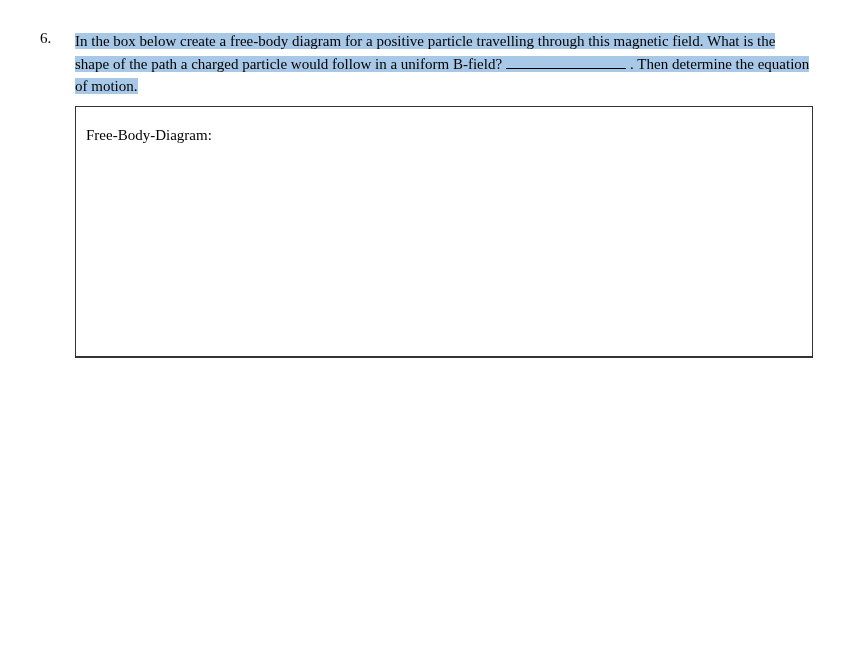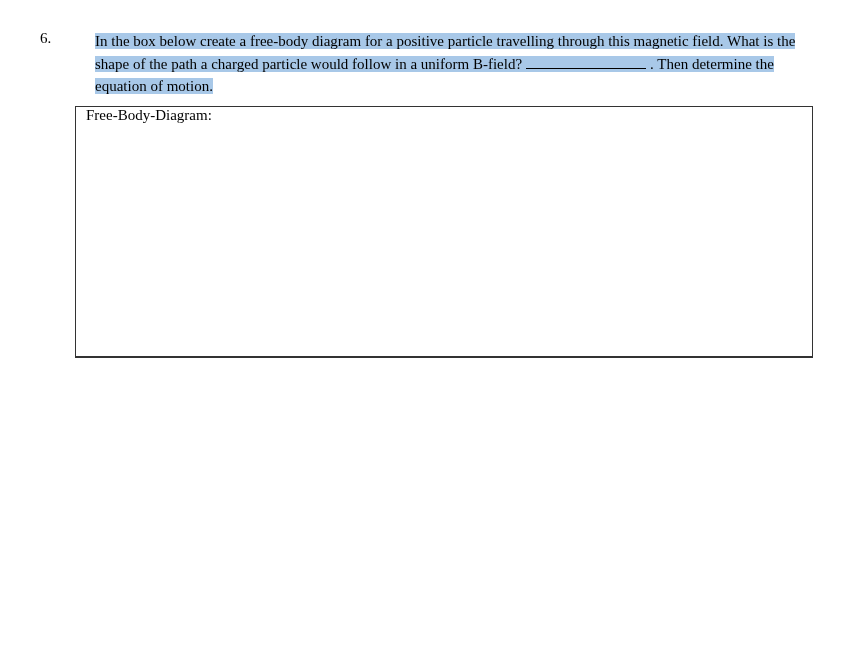--- a/index.html
+++ b/index.html
@@ -32,21 +32,20 @@
     }
 
     .question-content {
       flex: 1;
     }
 
     .question-text {
       line-height: 1.5;
       margin-bottom: 8px;
       font-size: 15px;
-      margin-left: 20px;
     }
 
     .highlighted {
       background-color: #a8c8e8;
       display: inline;
     }
 
     .underline-blank {
       display: inline-block;
       border-bottom: 1px solid #000;
@@ -55,21 +54,21 @@
     }
 
     .box-container {
       border: 1px solid #333;
       width: 100%;
     }
 
     .diagram-section {
       border-bottom: 1px solid #333;
       min-height: 250px;
-      padding: 0 10px;
+      padding: 20px 10px;
     }
 
     .diagram-label {
       font-size: 15px;
     }
 
     .equation-section {
       min-height: 200px;
       padding: 8px 10px;
     }

